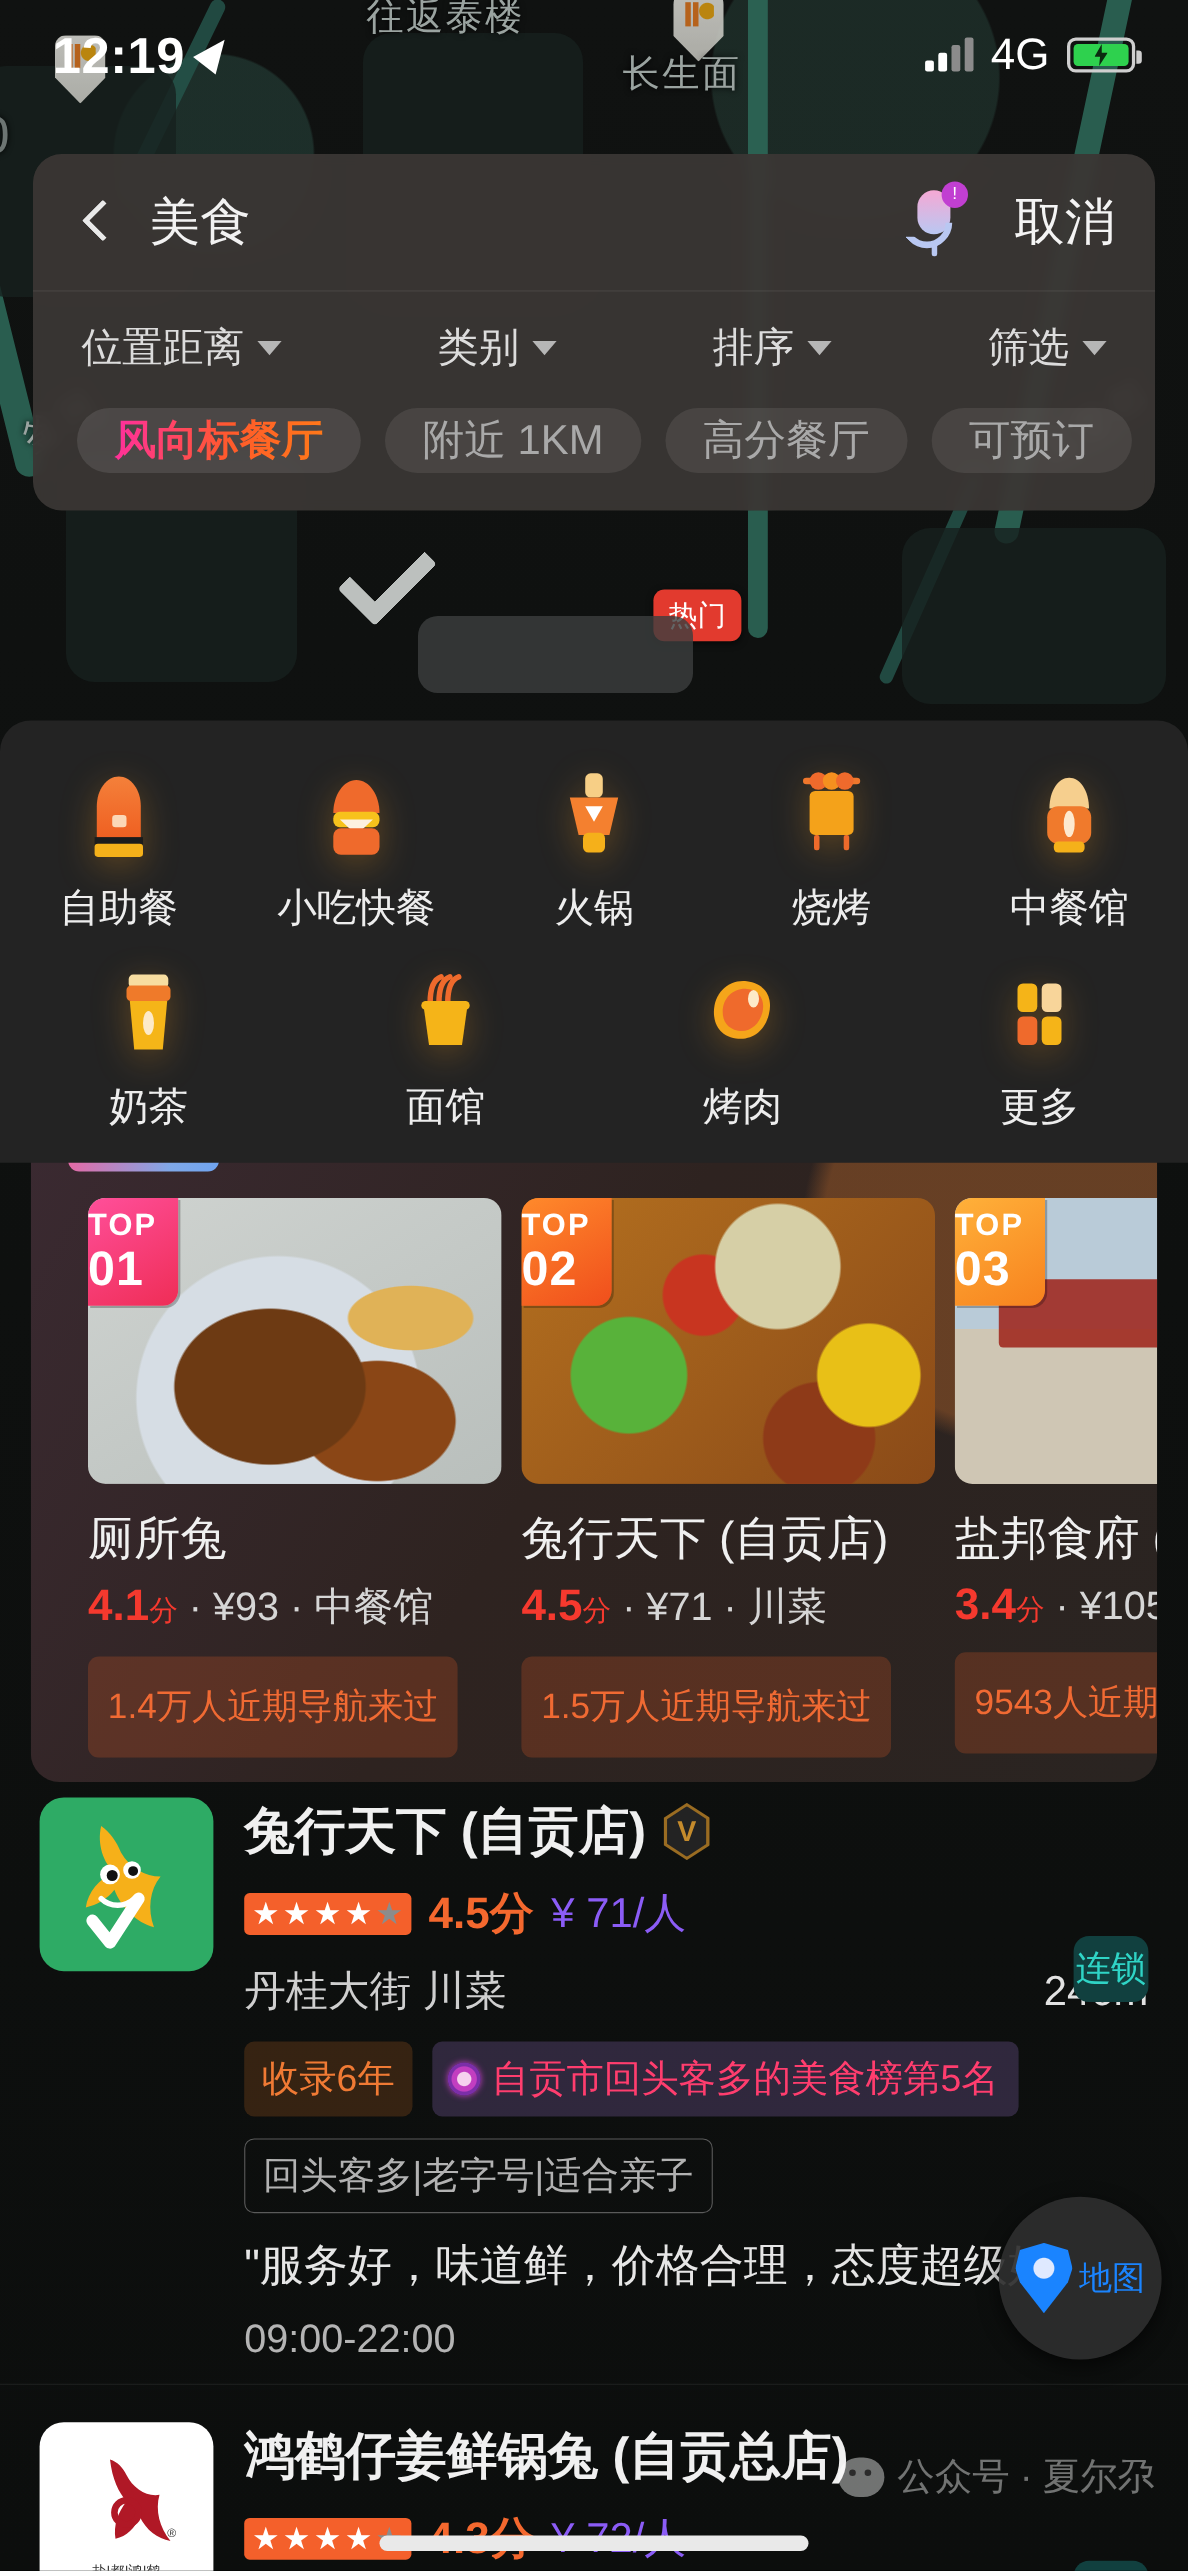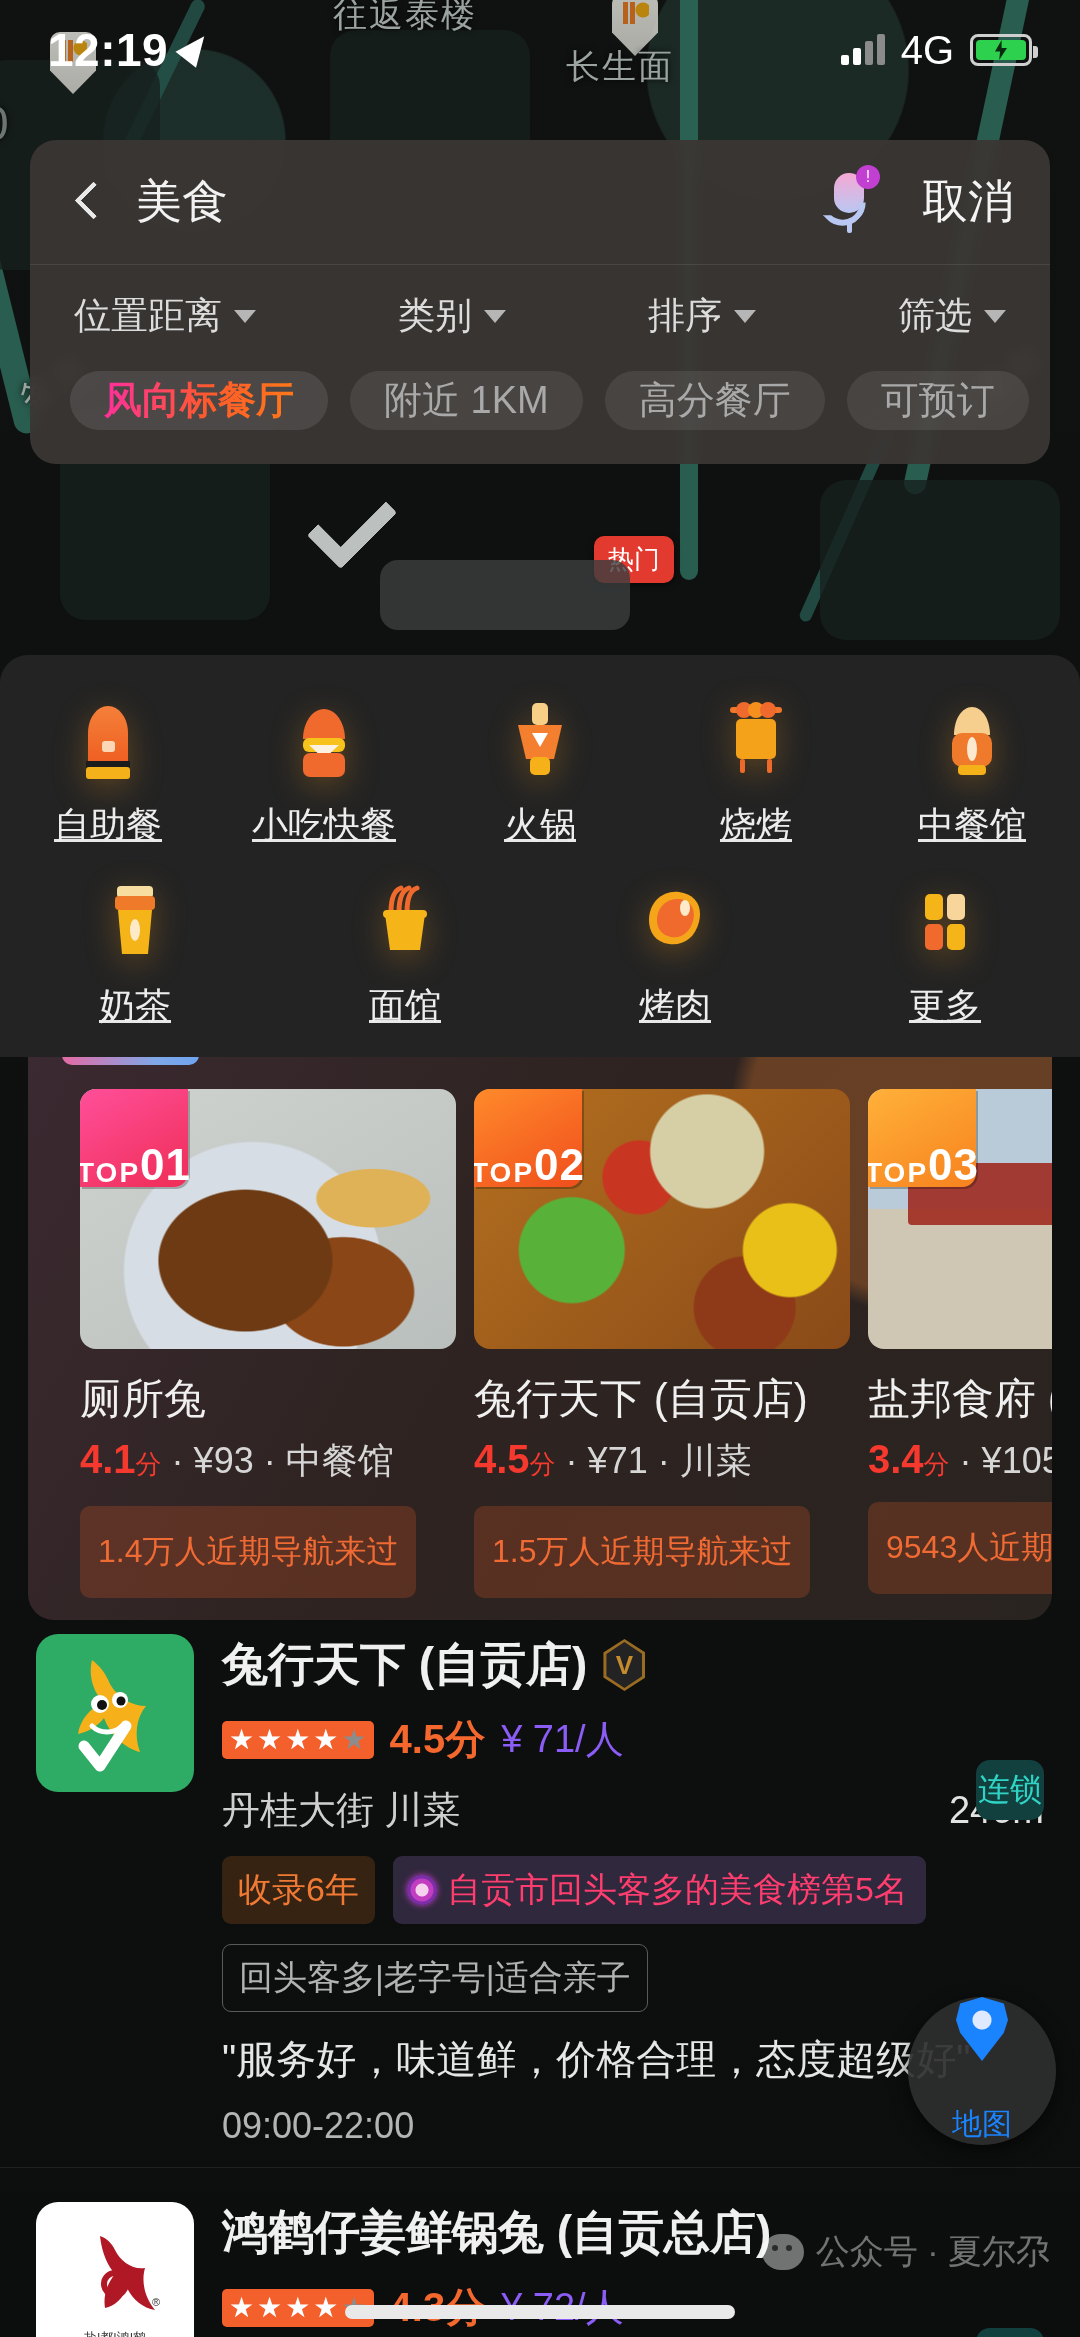--- a/index.html
+++ b/index.html
@@ -133,21 +133,21 @@
     -webkit-background-clip:text; background-clip:text; color:transparent;
     font-weight:800;
   }
 
   
   #cat-panel{
     position:absolute; top:655px; left:0; right:0; z-index:25;
     background:#232323; border-radius:28px 28px 0 0; padding:22px 0 18px;
   }
   .cat-row{ display:flex; }
-  .cat-cell{ flex:1; display:flex; flex-direction:column; align-items:center; gap:14px; padding:14px 0 8px;text-decoration:underline; }
+  .cat-cell{ flex:1; display:flex; flex-direction:column; align-items:center; gap:14px; padding:14px 0 8px; }
   .cat-label{ font-size:36px; color:#ededed; }
   .cat-ico{ width:96px;height:96px; position:relative; filter:drop-shadow(0 8px 16px rgba(255,160,30,.28)); }
 
   
   #rank-card{
     position:absolute; top:975px; left:28px; right:28px; z-index:20;
     border-radius:26px; overflow:hidden; padding:26px 0 22px;
     background:
       radial-gradient(circle at 88% 22%, rgba(150,86,40,.55) 0 180px, transparent 200px),
       linear-gradient(120deg,#3b2a32 0%,#2e2320 48%,#2a2421 100%);
@@ -161,22 +161,22 @@
   #rank-title{ font-size:48px; font-weight:700; color:#fff; flex:1; }
   #rank-arrow{ width:26px;height:26px;border-top:5px solid #cfc6c0;border-right:5px solid #cfc6c0;transform:rotate(45deg); margin-right:22px;}
 
   #rank-scroll{ display:flex; gap:18px; padding:24px 0 0 52px; overflow:hidden; }
   .rank-item{ flex:0 0 376px; }
   .rank-thumb{
     width:376px;height:260px;border-radius:16px;position:relative;overflow:hidden;
   }
   .top-badge{
     position:absolute; left:0; top:0; z-index:3;
-    width:108px;height:98px; border-radius:14px 0 14px 0;
-    display:flex;flex-direction:row;align-items:flex-end;justify-content:center;
+    width:82px;height:98px; border-radius:14px 0 14px 0;
+    display:flex;flex-direction:column;align-items:flex-start;justify-content:center;
     color:#fff; font-weight:800; line-height:1;
     box-shadow:2px 2px 0 rgba(0,0,0,.25);
   }
   .top-badge .t{font-size:28px;letter-spacing:2px;}
   .top-badge .n{font-size:44px;margin-top:4px;letter-spacing:1px;}
   .rank-name{ font-size:42px; color:#f0f0f0; margin:22px 0 10px; white-space:nowrap; }
   .rank-meta{ font-size:36px; color:#d6d6d6; white-space:nowrap; }
   .rank-meta .score{ color:#f5392e; font-weight:800; font-size:40px; }
   .rank-meta .fen{ color:#f5392e; font-size:26px; }
   .rank-tag{
@@ -234,21 +234,21 @@
     padding:10px 16px; font-size:34px; color:#b2b2b2;
   }
   .quote{ margin-top:20px; font-size:40px; color:#e6e6e6; }
   .hours{ margin-top:18px; font-size:36px; color:#b4b4b4; }
 
   
   #map-fab{
     position:absolute; right:24px; top:1997px; z-index:50;
     width:148px;height:148px;border-radius:50%;
     background:rgba(46,46,46,.92);
-    display:flex;flex-direction:column;align-items:center;justify-content:space-between;gap:6px;
+    display:flex;align-items:center;justify-content:center;gap:6px;
     box-shadow:0 6px 18px #0009;
   }
   #fab-pin{
     width:52px;height:64px;
     background:radial-gradient(circle at 50% 36%,#dfe9ff 0 9px,#1a84ff 10px);
     clip-path:polygon(50% 100%,8% 56%,0 36%,8% 10%,50% 0,92% 10%,100% 36%,92% 56%);
     filter:drop-shadow(0 0 10px rgba(24,132,255,.6));
   }
   #fab-label{ font-size:30px; color:#1a84ff; }
 

